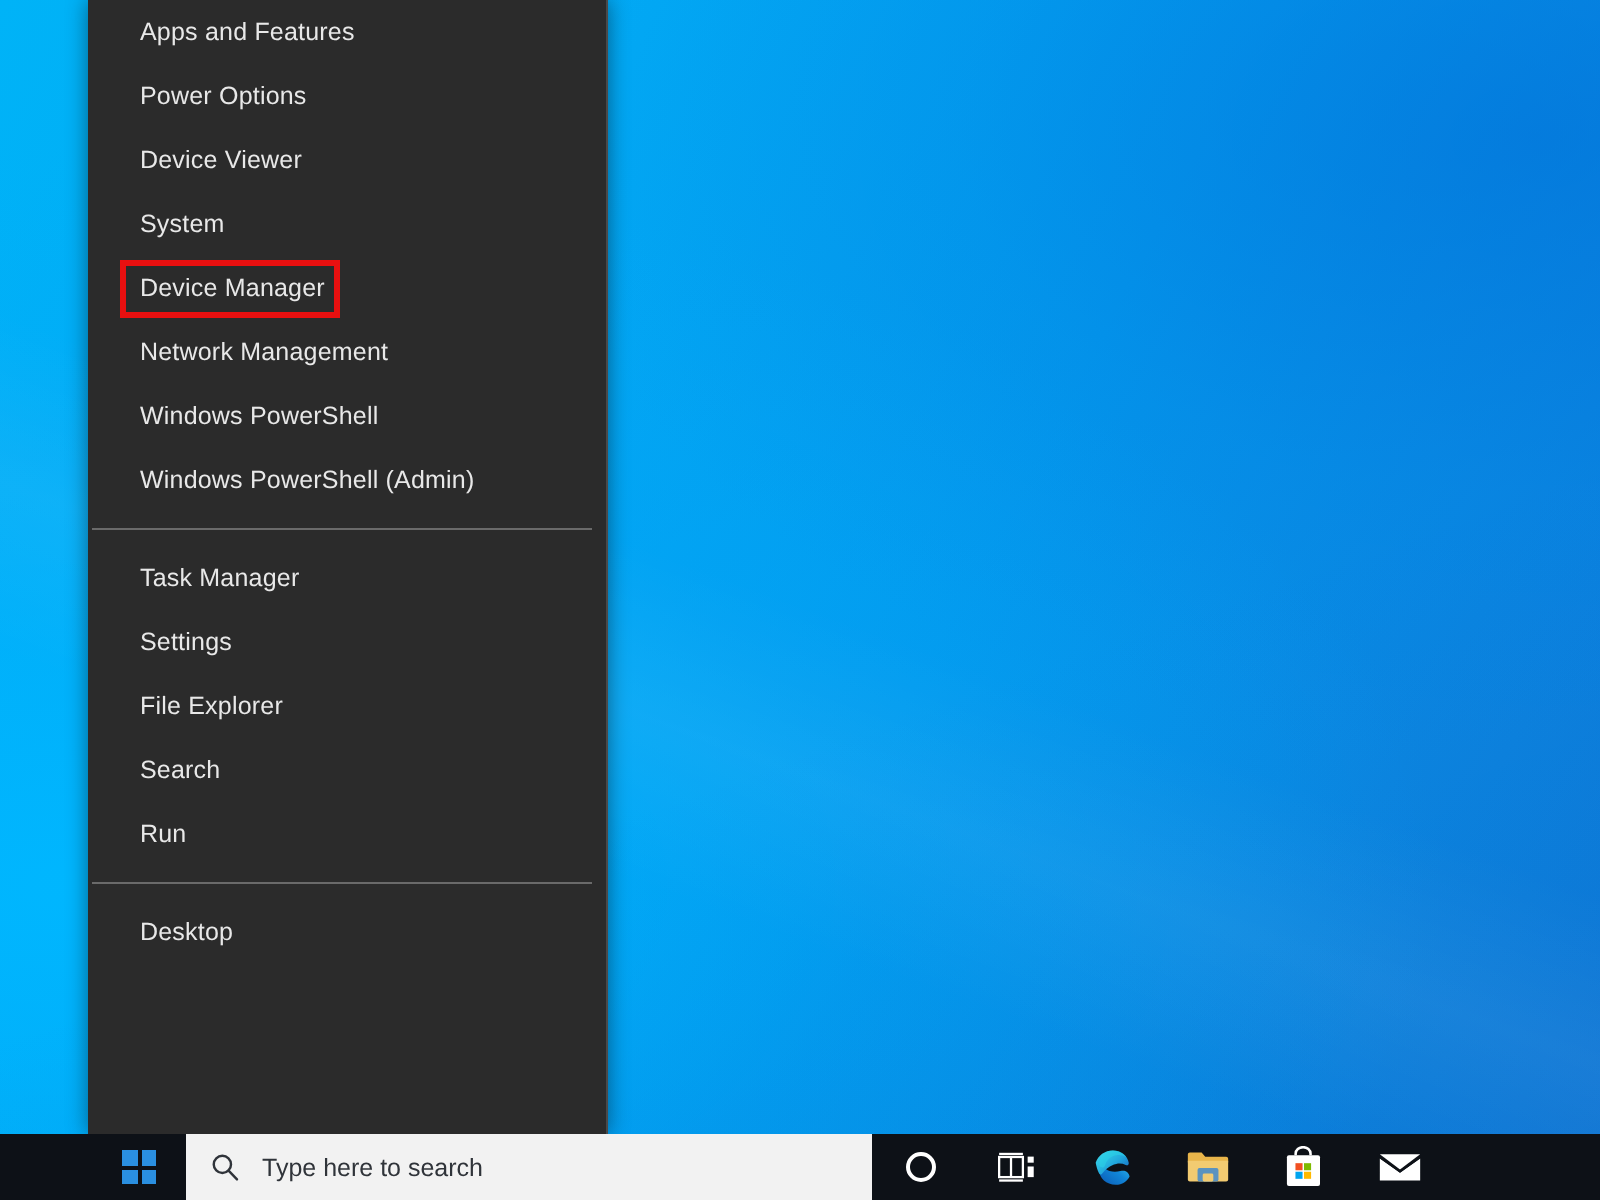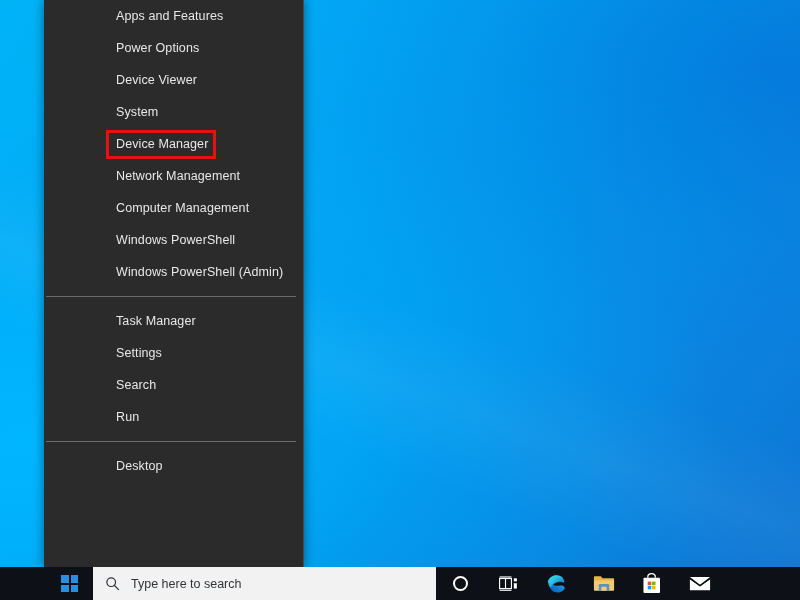--- a/index.html
+++ b/index.html
@@ -45,21 +45,21 @@
     left: 44px;
     top: 0px;
     width: 260px;
     height: 567px;
     background: #2b2b2b;
     border-right: 1px solid #4a4a4a;
     box-sizing: border-box;
     box-shadow: 0 0 10px rgba(0,0,0,0.45);
     z-index: 10;
   }
-  .menu-list { position: relative; padding-left: 46px; }
+  .menu-list { position: relative; }
   .menu-item {
     position: relative;
     height: 32px;
     line-height: 32px;
     padding-left: 26px;
     padding-right: 14px;
     color: #e8e8e8;
     font-size: 12.5px;
     white-space: nowrap;
     cursor: default;
@@ -187,38 +187,38 @@
         <span>System</span>
       </div>
       <div class="menu-item">
         <span>Device Manager</span>
         <div id="device-manager-highlight"></div>
       </div>
       <div class="menu-item">
         <span>Network Management</span>
       </div>
       <div class="menu-item">
-        <span>Computer Management</span>
-      </div>
-      <div class="menu-item">
         <span>Windows PowerShell</span>
       </div>
       <div class="menu-item">
         <span>Windows PowerShell (Admin)</span>
       </div>
     </div>
 
     <div class="menu-sep"></div>
 
     <div class="menu-list">
       <div class="menu-item">
         <span>Task Manager</span>
       </div>
       <div class="menu-item">
         <span>Settings</span>
+      </div>
+      <div class="menu-item">
+        <span>File Explorer</span>
       </div>
       <div class="menu-item">
         <span>Search</span>
       </div>
       <div class="menu-item">
         <span>Run</span>
       </div>
     </div>
 
     <div class="menu-sep"></div>

